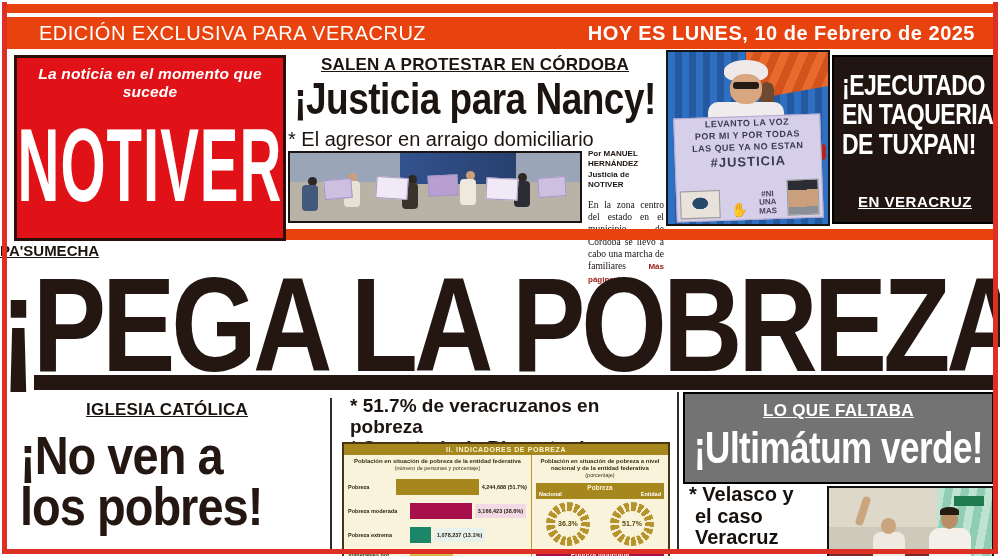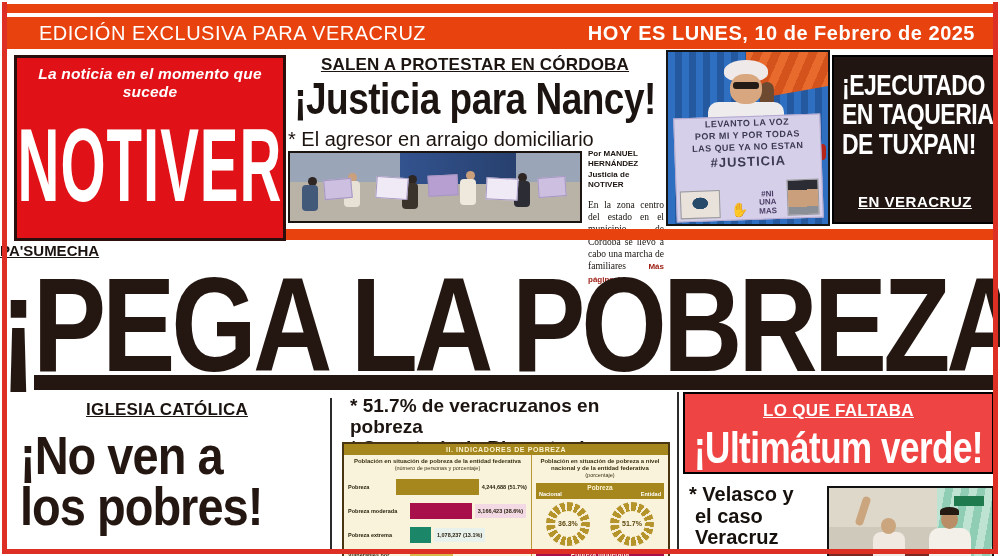--- a/index.html
+++ b/index.html
@@ -103,21 +103,21 @@
   .dg-header{color:#fdf3cf;text-align:center;padding:1px 3px 2px;}
   .dg-title{font-size:6.5px;font-weight:bold;}
   .dg-labels{display:flex;justify-content:space-between;font-size:5.5px;font-weight:bold;color:#fff;}
   .donut-row{display:flex;justify-content:space-around;margin-top:3px;}
   .donut{width:44px;height:44px;border-radius:50%;position:relative;display:flex;align-items:center;justify-content:center;}
   .donut.gold{background:repeating-conic-gradient(#b5942c 0 14deg,#f6eed6 14deg 21deg);}
   .donut::after{content:"";position:absolute;inset:9px;background:#faf3dc;border-radius:50%;}
   .donut span{position:relative;z-index:1;font-size:7px;font-weight:bold;color:#5c480e;}
   
   .green-col{position:absolute;left:683px;top:392px;width:311px;height:162px;}
-  .green-box{width:100%;height:82px;background:#ef4444;border:2px solid #000;box-sizing:border-box;text-align:center;}
+  .green-box{width:100%;height:92px;background:#737373;border:2px solid #000;box-sizing:border-box;text-align:center;}
   .green-kicker{color:#fff;font-weight:bold;font-size:17px;text-decoration:underline;margin-top:7px;letter-spacing:.3px;}
   .green-headline{color:#fff;font-weight:bold;font-size:35px;letter-spacing:-.5px;margin-top:2px;
                   transform:scaleY(1.25);transform-origin:top center;white-space:nowrap;}
   .green-body{position:absolute;left:6px;top:92px;width:158px;font-weight:bold;font-size:20px;line-height:1.08;color:#17110d;}
   .green-photo{position:absolute;right:0;top:94px;width:163px;height:75px;border:2px solid #111;overflow:hidden;
                background:linear-gradient(180deg,#ded8ca 0 52%,#cfc9bb 52% 88%,#7a2a22 88%);}
   .gp-glass{position:absolute;right:0;top:0;width:34%;height:100%;
             background:repeating-linear-gradient(100deg,#bfe3d2 0 8px,#8fcdb4 8px 16px);}
   .gp-sign{position:absolute;right:8px;top:8px;width:30px;height:10px;background:#1f7a4e;}
   .gp-head1{position:absolute;left:52px;top:30px;width:15px;height:16px;border-radius:50%;background:#caa57e;}

